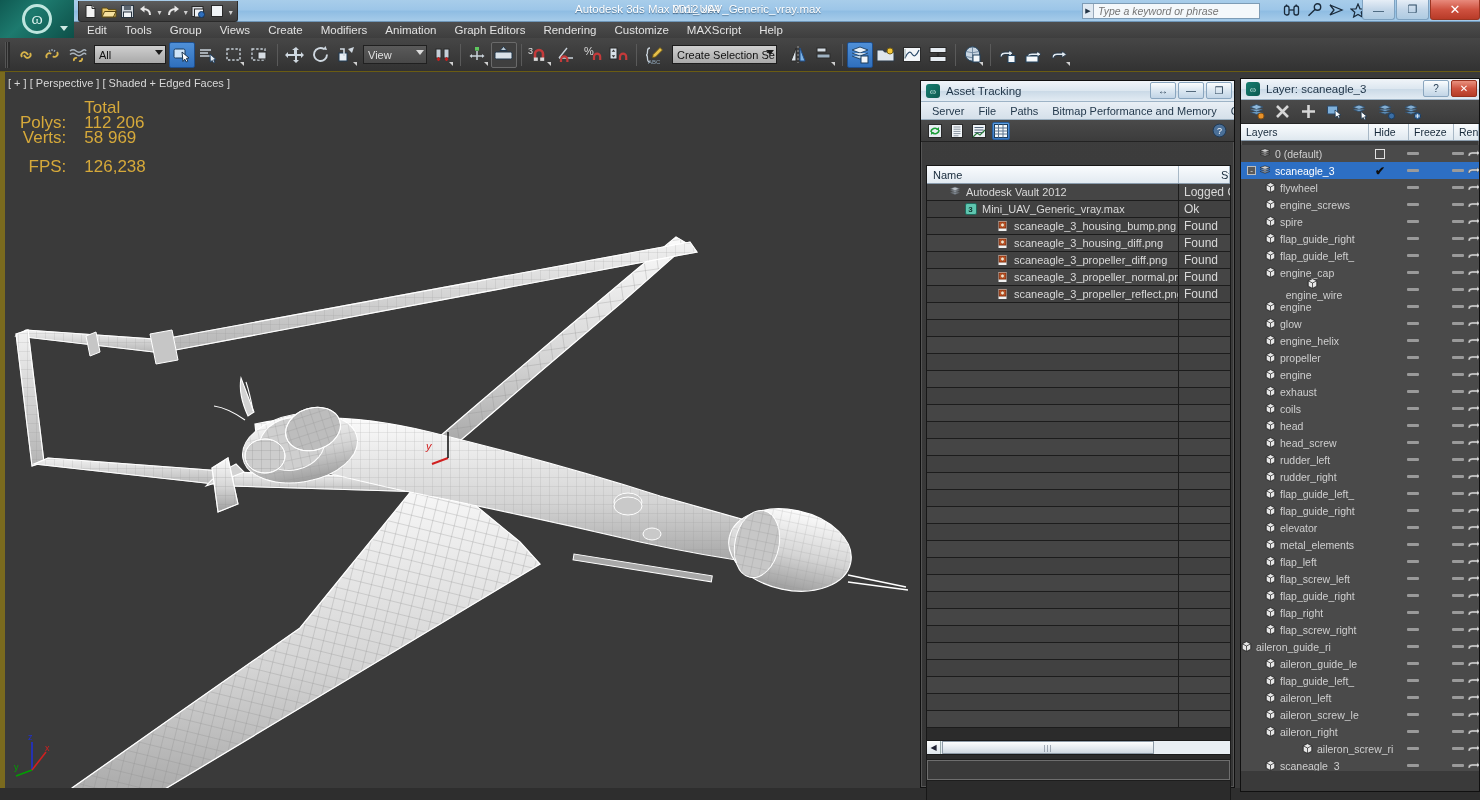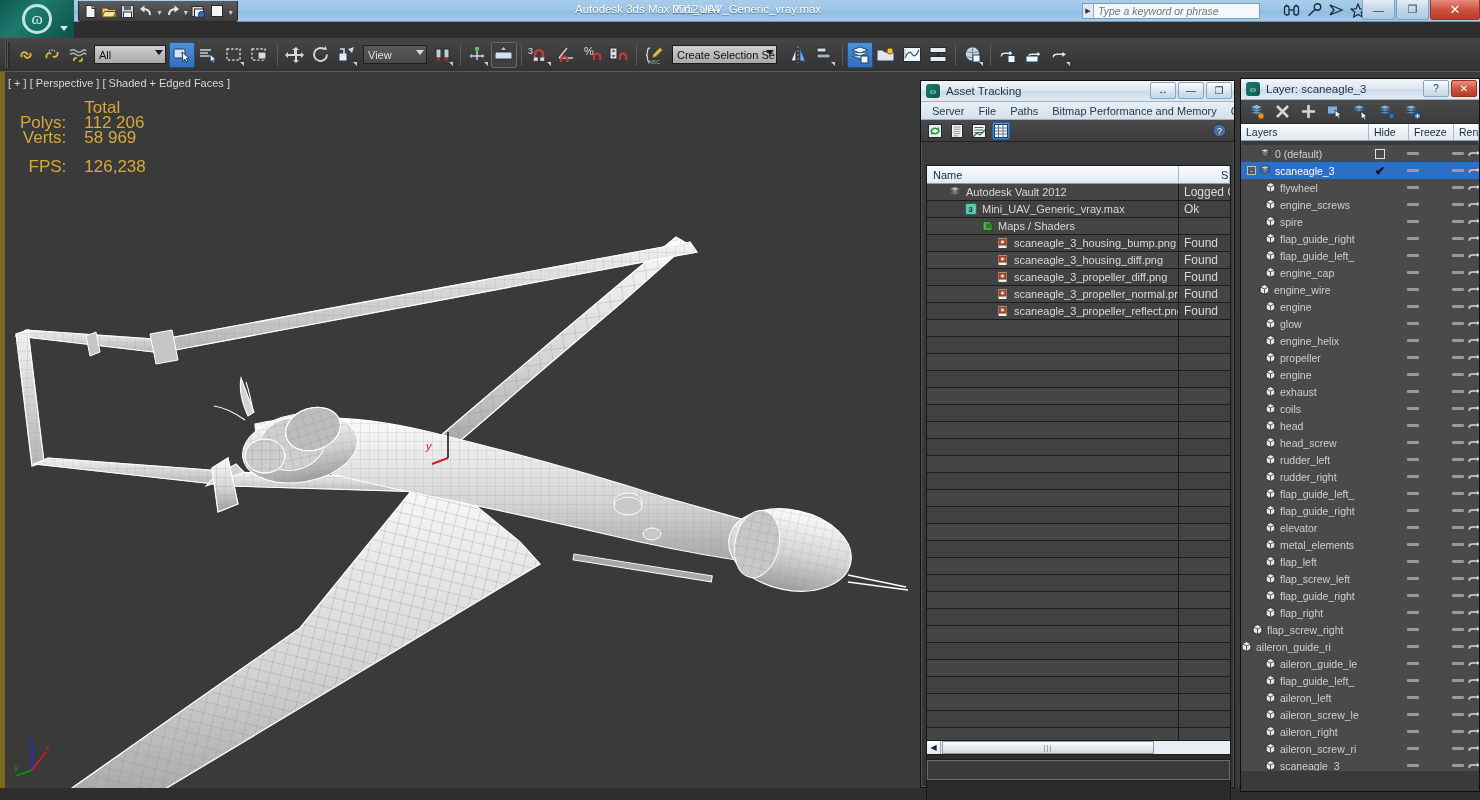--- a/index.html
+++ b/index.html
@@ -317,20 +317,34 @@
         </svg>
     </div>
     <div class="qb">
       <svg width="14" height="14" viewBox="0 0 14 14">
           <rect x="1.5" y="1.5" width="11" height="11" fill="#f1f4f7" stroke="#2a2a2a"></rect>
         </svg>
     </div>
     <div class="sep-dot">▾</div>
   </div>
 
+  <div class="menubar">
+    <div class="mi">Edit</div>
+    <div class="mi">Tools</div>
+    <div class="mi">Group</div>
+    <div class="mi">Views</div>
+    <div class="mi">Create</div>
+    <div class="mi">Modifiers</div>
+    <div class="mi">Animation</div>
+    <div class="mi">Graph Editors</div>
+    <div class="mi">Rendering</div>
+    <div class="mi">Customize</div>
+    <div class="mi">MAXScript</div>
+    <div class="mi">Help</div>
+  </div>
 
   <div class="toolbar">
     <div class="tgrip"></div>
 
     <div class="tbtn">
       <svg width="22" height="20" viewBox="0 0 22 20">
           <g fill="none" stroke="#d8b44a" stroke-width="1.8">
         <path d="M7 12a3 3 0 014.2-4.2l2 2"></path>
             <path d="M15 8a3 3 0 01-4.2 4.2l-2-2"></path>
           </g>
@@ -835,30 +849,20 @@
           <div class="at-row alt">
             <div class="c-name" style="padding-left: 38px;">
               <span class="row-ico"><svg width="12" height="12" viewBox="0 0 12 12">
                   <rect x="0.5" y="0.5" width="11" height="11" rx="1.5" fill="#5fc6b0" stroke="#1f6a5c"></rect>
                   <text x="3.2" y="9" font-size="8" fill="#10342e" font-family="Liberation Sans" font-weight="bold">3</text>
                 </svg></span>
               <span>Mini_UAV_Generic_vray.max</span>
             </div>
             <div class="c-stat">Ok</div>
           </div>
-          <div class="at-row">
-            <div class="c-name" style="padding-left: 54px;">
-              <span class="row-ico"><svg width="13" height="12" viewBox="0 0 13 12">
-                  <path d="M2 1.5h6l3 3v6H2z" fill="#4fb04a" stroke="#1d4d1b"></path>
-                  <path d="M5 3.5h5v5H5z" fill="#2e7a2b"></path>
-                </svg></span>
-              <span>Maps / Shaders</span>
-            </div>
-            <div class="c-stat"></div>
-          </div>
           <div class="at-row alt">
             <div class="c-name" style="padding-left: 70px;">
               <span class="row-ico"><svg width="12" height="12" viewBox="0 0 12 12">
                   <rect x="1" y="0.5" width="9" height="11" fill="#f0f0f0" stroke="#444"></rect>
                   <rect x="2.2" y="2" width="6.6" height="6" fill="#d9541f" stroke="#7a3010"></rect>
                   <circle cx="5.5" cy="5" r="1.9" fill="#f6e2c8" stroke="#7a3010" stroke-width=".6"></circle>
                 </svg></span>
               <span>scaneagle_3_housing_bump.png</span>
             </div>
             <div class="c-stat">Found</div>
@@ -1284,21 +1288,21 @@
           <div class="lcell" style="left: 194px; width: 46px;">
             <span class="dash"></span>
           </div>
           <div class="lcell" style="left: 222px; width: 20px;">
             <svg width="13" height="11" viewBox="0 0 13 11">
               <path d="M1 8q0-4 4-4h5v-1.4l3 2.4-3 2.4V6H5q-2 0-2 2z" fill="#d8d8d8" stroke="#555" stroke-width=".5"></path>
             </svg>
           </div>
         </div>
         <div class="lay-row">
-          <div class="lname" style="width: 128px; padding-left: 18px;">
+          <div class="lname" style="width: 128px; padding-left: 18px; flex-direction: column;">
             <span style="margin-right: 4px; display: flex;">
               <svg width="11" height="11" viewBox="0 0 11 11">
                 <path d="M5.5 0.6l4.3 2.2v5.4L5.5 10.4 1.2 8.2V2.8z" fill="#e6e6e6" stroke="#1a1a1a" stroke-width=".8"></path>
                 <path d="M1.2 2.8L5.5 5l4.3-2.2M5.5 5v5.4" fill="none" stroke="#1a1a1a" stroke-width=".7"></path>
               </svg>
             </span>
             <span>engine_wire</span>
           </div>
           <div class="lcell" style="left: 128px; width: 22px;"></div>
           <div class="lcell" style="left: 152px; width: 40px;">
@@ -1744,21 +1748,21 @@
           <div class="lcell" style="left: 194px; width: 46px;">
             <span class="dash"></span>
           </div>
           <div class="lcell" style="left: 222px; width: 20px;">
             <svg width="13" height="11" viewBox="0 0 13 11">
               <path d="M1 8q0-4 4-4h5v-1.4l3 2.4-3 2.4V6H5q-2 0-2 2z" fill="#d8d8d8" stroke="#555" stroke-width=".5"></path>
             </svg>
           </div>
         </div>
         <div class="lay-row">
-          <div class="lname" style="width: 128px; padding-left: 11px;">
+          <div class="lname" style="width: 128px; padding-left: 24px;">
             <span style="margin-right: 4px; display: flex;">
               <svg width="11" height="11" viewBox="0 0 11 11">
                 <path d="M5.5 0.6l4.3 2.2v5.4L5.5 10.4 1.2 8.2V2.8z" fill="#e6e6e6" stroke="#1a1a1a" stroke-width=".8"></path>
                 <path d="M1.2 2.8L5.5 5l4.3-2.2M5.5 5v5.4" fill="none" stroke="#1a1a1a" stroke-width=".7"></path>
               </svg>
             </span>
             <span>flap_screw_right</span>
           </div>
           <div class="lcell" style="left: 128px; width: 22px;"></div>
           <div class="lcell" style="left: 152px; width: 40px;">
@@ -1905,21 +1909,21 @@
           <div class="lcell" style="left: 194px; width: 46px;">
             <span class="dash"></span>
           </div>
           <div class="lcell" style="left: 222px; width: 20px;">
             <svg width="13" height="11" viewBox="0 0 13 11">
               <path d="M1 8q0-4 4-4h5v-1.4l3 2.4-3 2.4V6H5q-2 0-2 2z" fill="#d8d8d8" stroke="#555" stroke-width=".5"></path>
             </svg>
           </div>
         </div>
         <div class="lay-row">
-          <div class="lname" style="width: 128px; padding-left: 24px;">
+          <div class="lname" style="width: 128px; padding-left: 24px; margin-left: 37px;">
             <span style="margin-right: 4px; display: flex;">
               <svg width="11" height="11" viewBox="0 0 11 11">
                 <path d="M5.5 0.6l4.3 2.2v5.4L5.5 10.4 1.2 8.2V2.8z" fill="#e6e6e6" stroke="#1a1a1a" stroke-width=".8"></path>
                 <path d="M1.2 2.8L5.5 5l4.3-2.2M5.5 5v5.4" fill="none" stroke="#1a1a1a" stroke-width=".7"></path>
               </svg>
             </span>
             <span>aileron_screw_ri</span>
           </div>
           <div class="lcell" style="left: 128px; width: 22px;"></div>
           <div class="lcell" style="left: 152px; width: 40px;">

